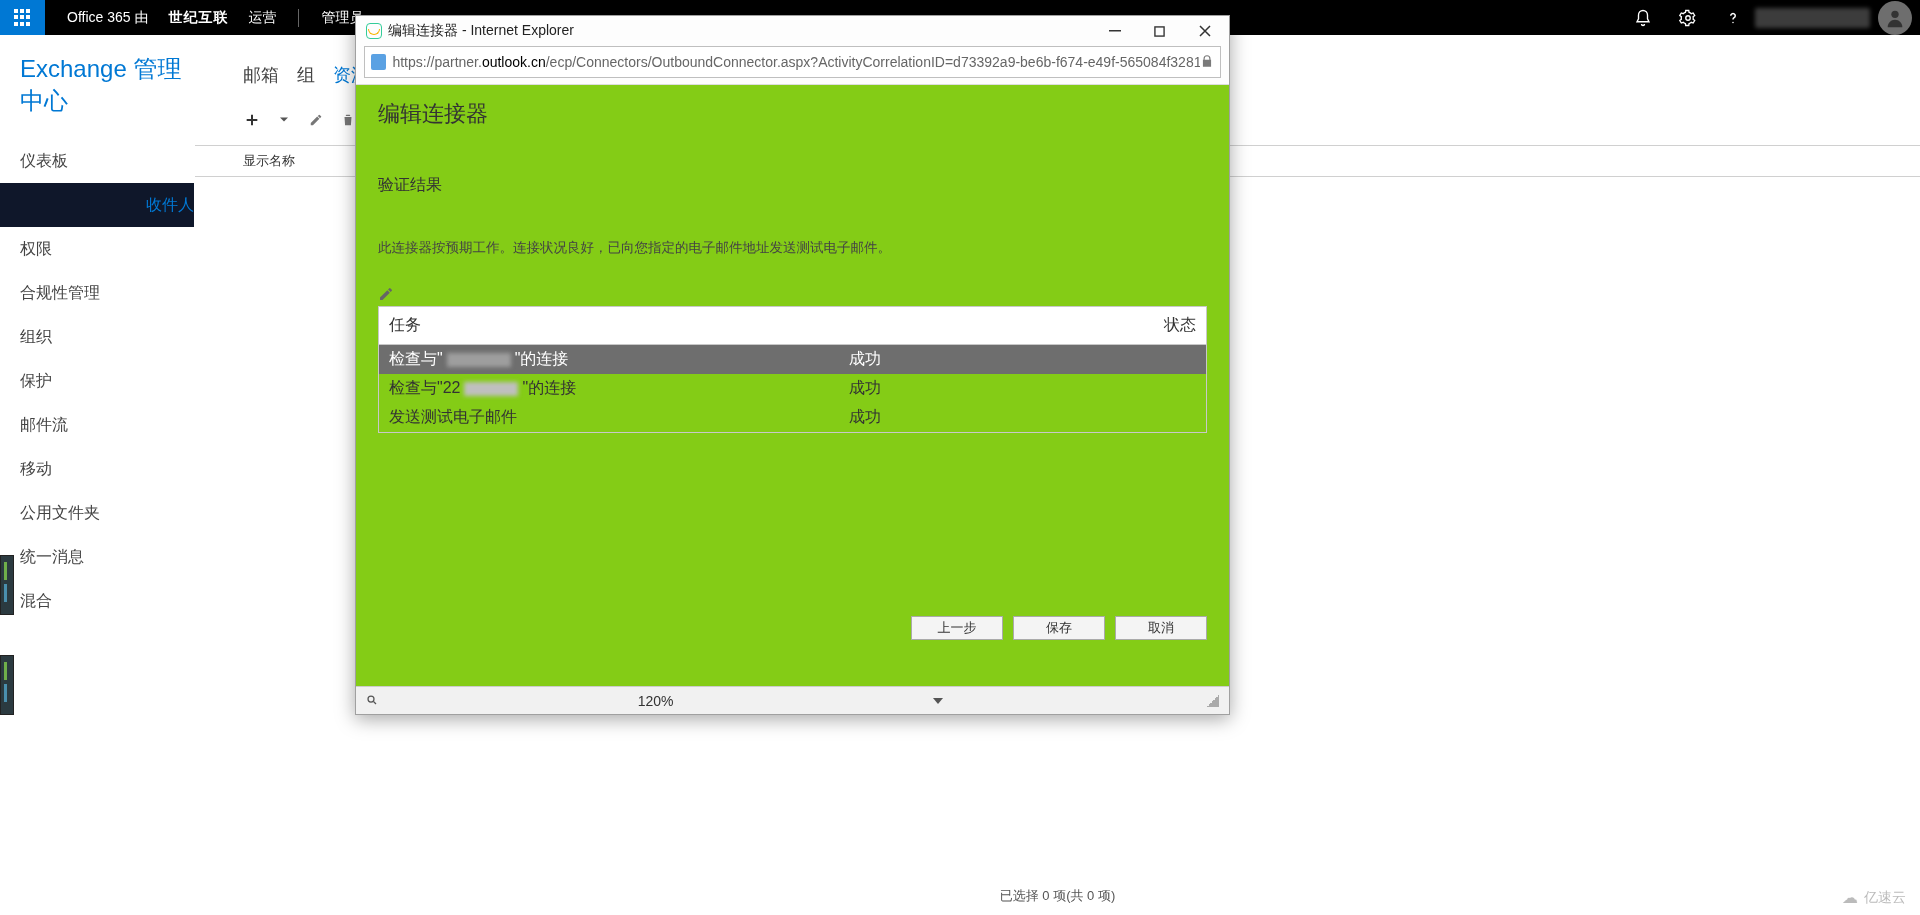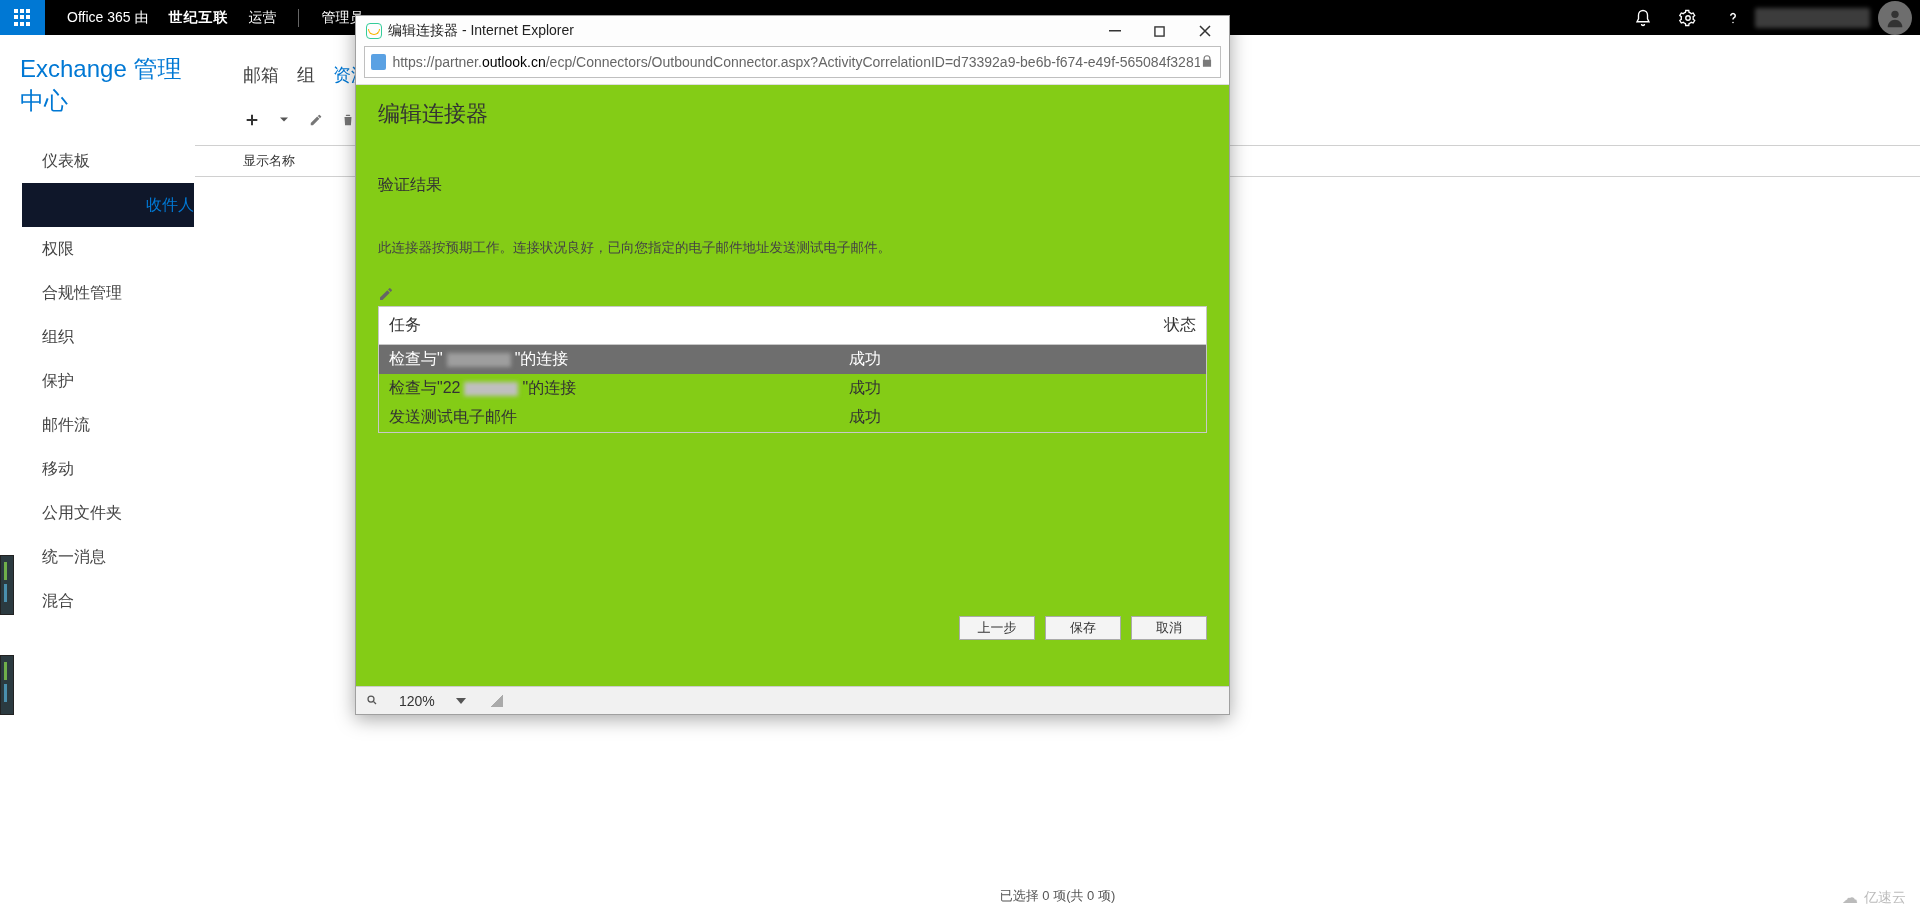--- a/index.html
+++ b/index.html
@@ -35,21 +35,20 @@
   .sidebar{
     position:absolute; left:0; top:35px; width:195px; bottom:0;
     background:#fff; border-right:1px solid #fff;
   }
   .title-exchange{
     color:#0078d4; font-size:24px; font-weight:300; padding:18px 0 22px 20px;
   }
   .nav-item{
     padding:10px 0 10px 20px; font-size:16px; color:#444; cursor:pointer;
     line-height:1.5;
-    margin-left:22px;
   }
   .nav-item.active{ background:#0f172a; color:#0078d4;text-align:right; }
 
   
   .main{
     position:absolute; left:195px; right:0; top:35px; bottom:0;
     background:#fff;
   }
   .tabs-row{ display:flex; gap:18px; padding:28px 0 18px 48px;
     font-size:18px; color:#444;}
@@ -109,27 +108,27 @@
   .task-row{ display:flex; }
   .task-row .c1{ flex:0 0 460px; padding:4px 10px; display:flex; align-items:center; gap:4px;}
   .task-row .c2{ flex:1; padding:4px 10px;}
   .task-row.sel{ background:#6e6e6e; color:#fff;}
   .redact{ display:inline-block; height:14px; background:#bfbfbf; filter:blur(2px);}
   .task-row.sel .redact{ background:#9e9e9e;}
   .btn-row{
     position:absolute; bottom:46px; right:22px; display:flex; gap:10px;
   }
   .dlg-btn{
-    width:76px; height:24px; border:1px solid #aaa; background:#f4f4f4;
+    width:92px; height:24px; border:1px solid #aaa; background:#f4f4f4;
     font-size:13px; color:#333; cursor:pointer;
   }
   .ie-statusbar{
     height:28px; border-top:1px solid #ccc; background:#f1f1f1;
-    display:flex; align-items:center; justify-content:flex-start;
-    padding:0 10px; font-size:14px; color:#333; gap:21px;
+    display:flex; align-items:center; justify-content:space-between;
+    padding:0 10px; font-size:14px; color:#333; gap:13px;
   }
   .zoom-drop{ width:0;height:0;border-left:5px solid transparent;border-right:5px solid transparent;border-top:6px solid #555; cursor:pointer;}
   .resize-grip{ width:12px; height:12px;
     background:linear-gradient(135deg, transparent 50%, #aaa 50%);
     margin-left:4px;}
 
   
   .side-thumb{ position:absolute; left:0; width:14px; height:60px; background:#2b3a40;
     border:1px solid #222; }
   .side-thumb.t1{ top:555px;} .side-thumb.t2{ top:655px;}

